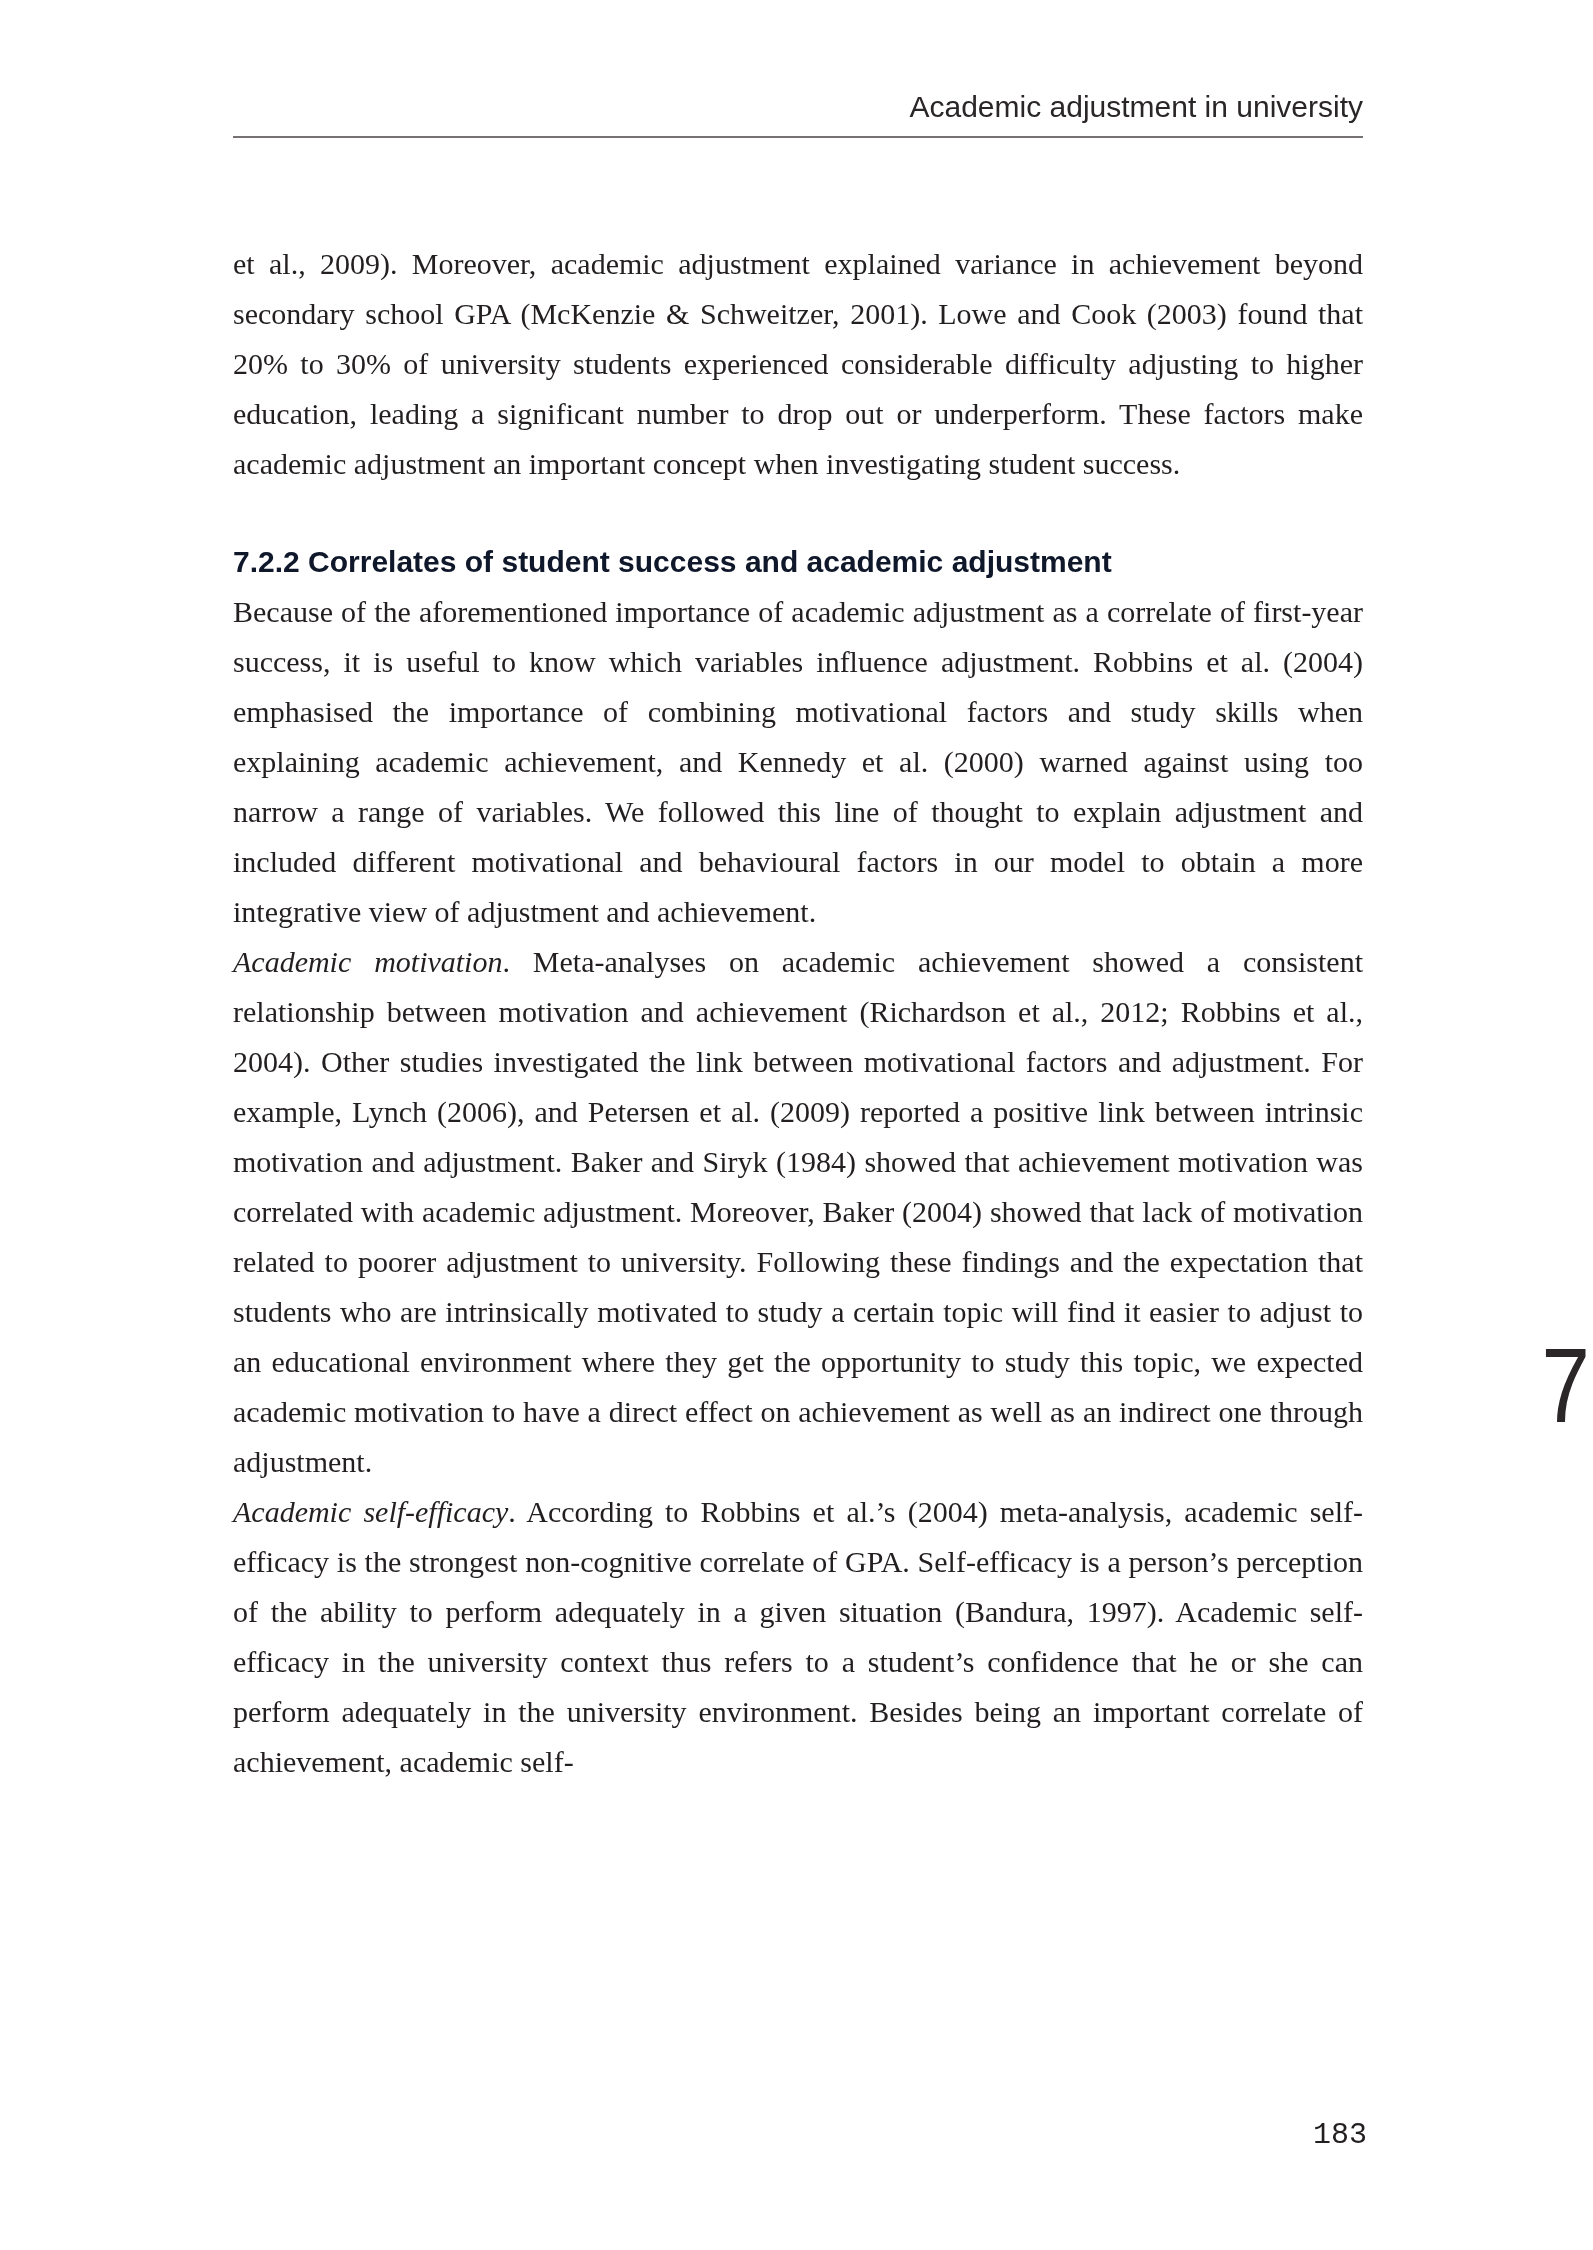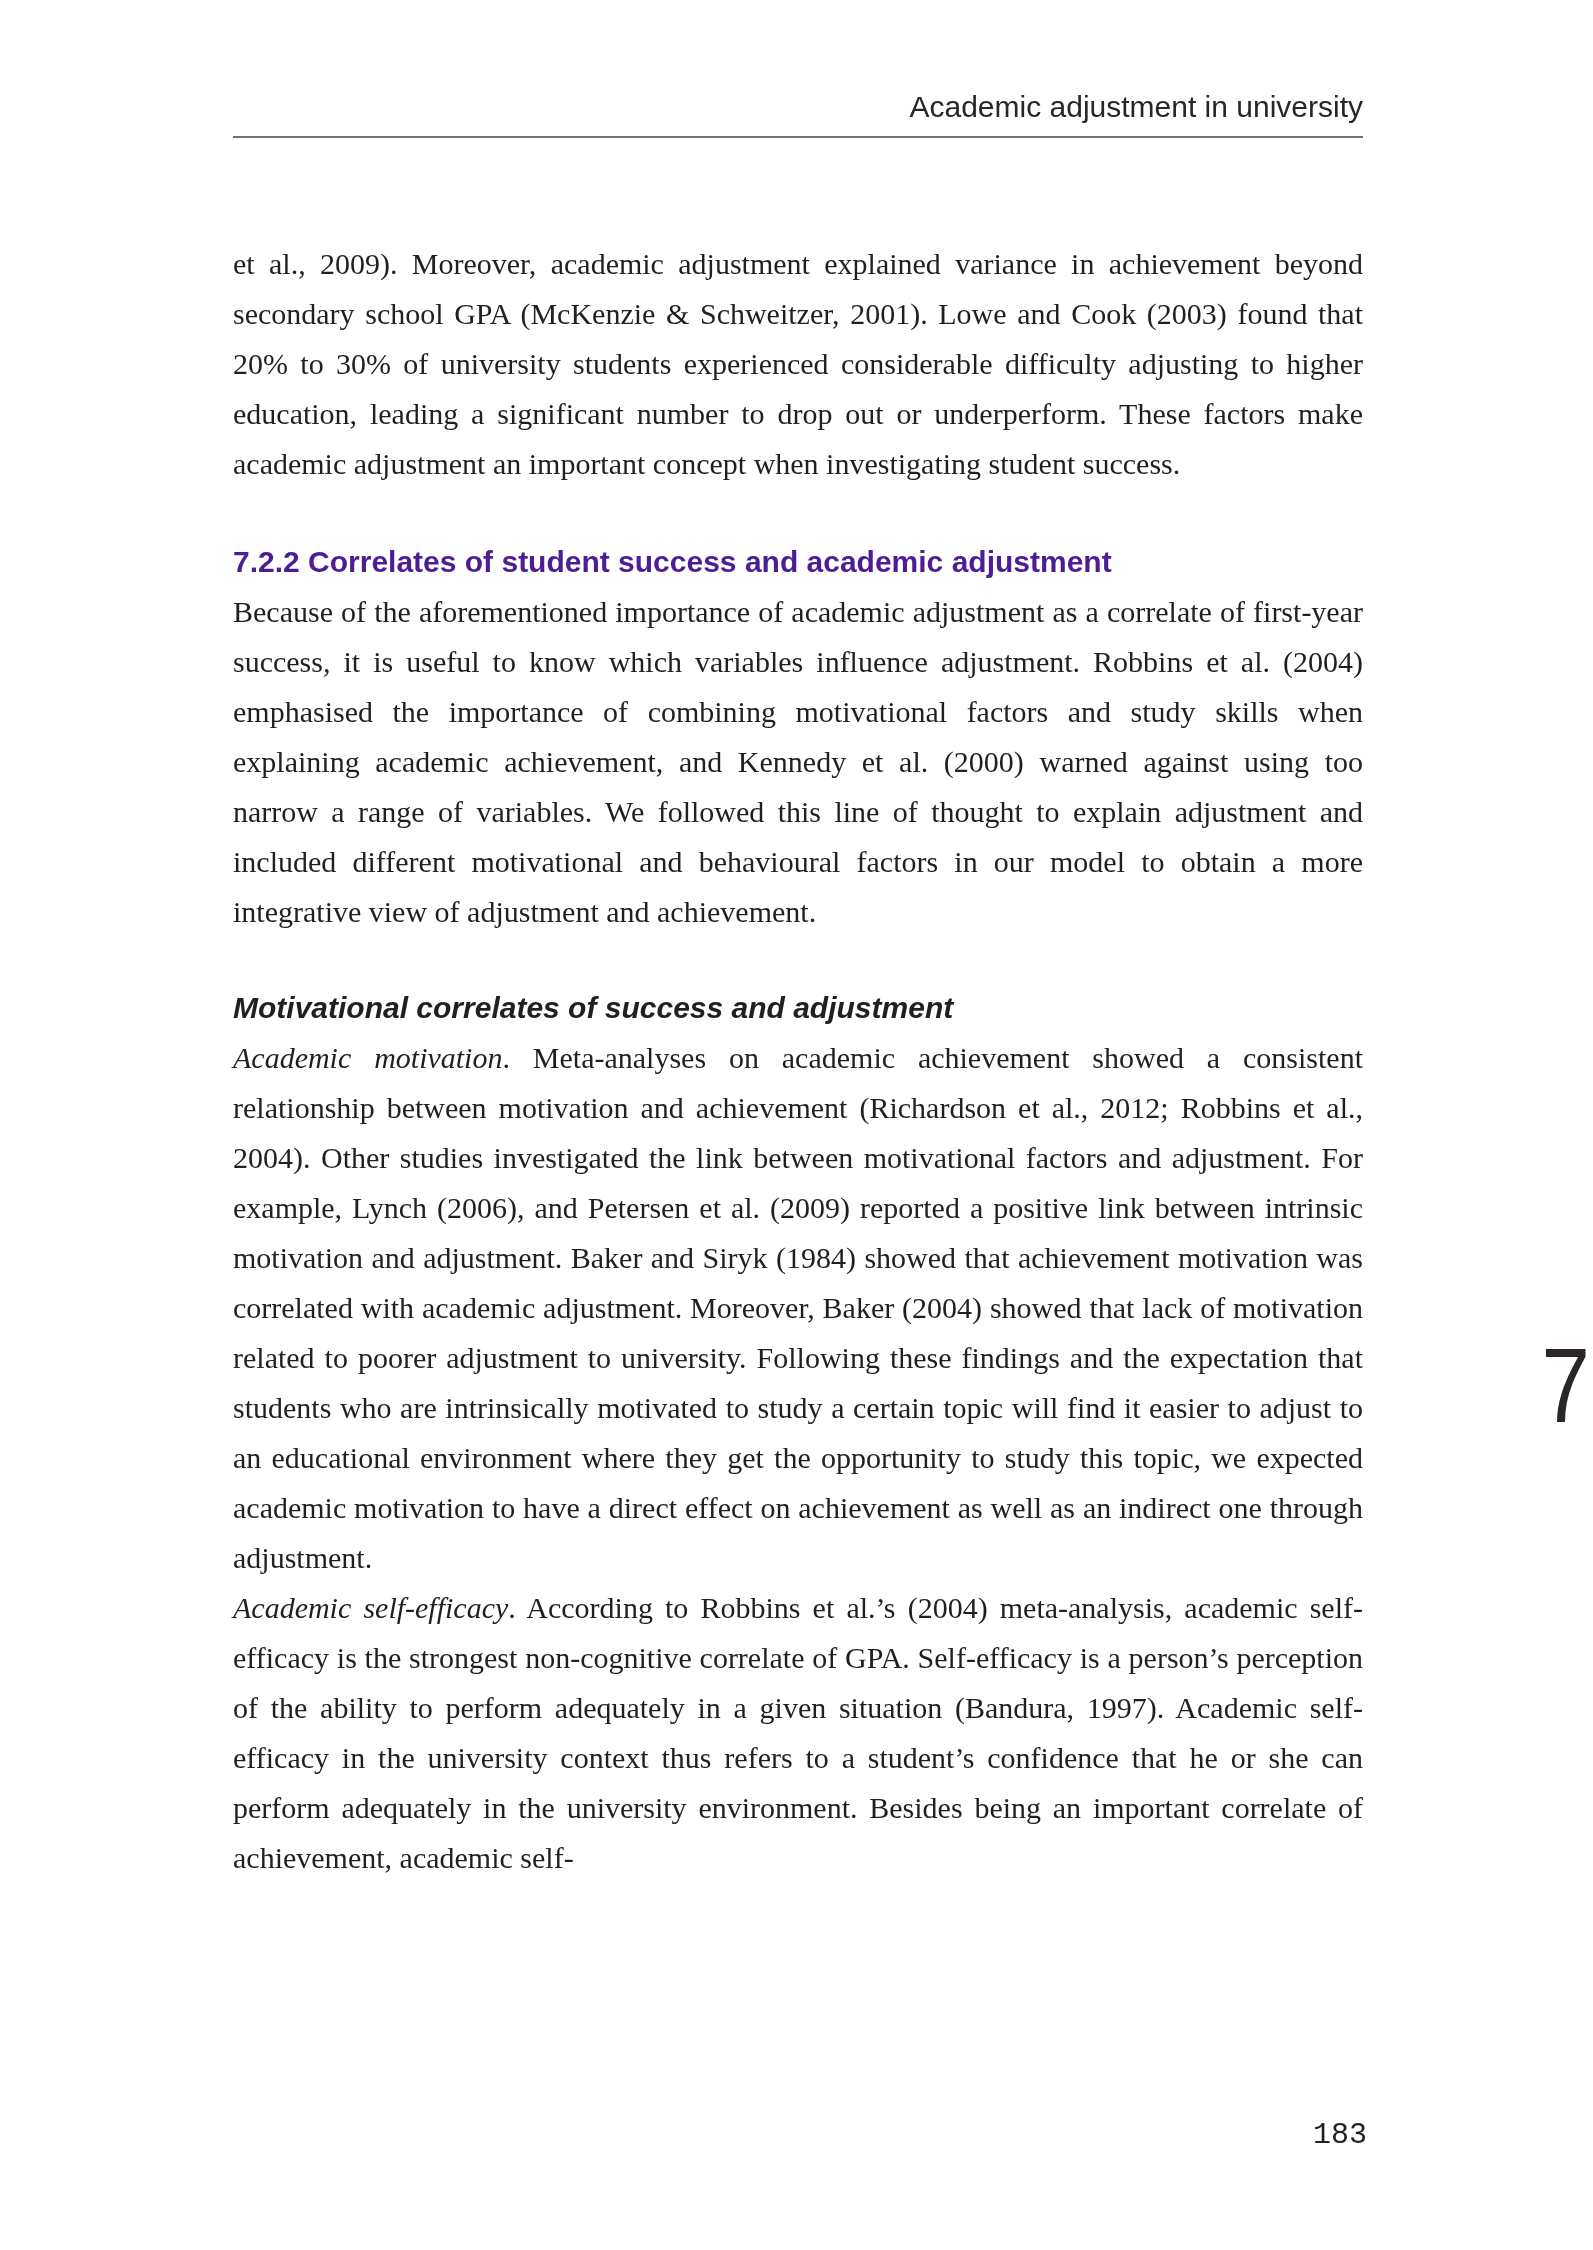--- a/index.html
+++ b/index.html
@@ -46,21 +46,21 @@
   .page-main p {
     margin: 0;
   }
   .section-heading {
     font-family: "Liberation Sans", sans-serif;
     font-weight: 700;
     font-size: 30px;
     line-height: 50px;
     margin: 48px 0 0 0;
     text-align: left;
-    color: #4c1d95;
+    color: #0f172a;
   }
   .sub-heading {
     font-family: "Liberation Sans", sans-serif;
     font-weight: 700;
     font-style: italic;
     font-size: 30px;
     line-height: 50px;
     margin: 46px 0 0 0;
     text-align: left;
     color: #231f20;
@@ -106,21 +106,20 @@
   </header>
 
   <main class="page-main">
 
     <p class="body-para">et al., 2009). Moreover, academic adjustment explained variance in achievement beyond secondary school GPA (McKenzie &amp; Schweitzer, 2001). Lowe and Cook (2003) found that 20% to 30% of university students experienced considerable difficulty adjusting to higher education, leading a significant number to drop out or underperform. These factors make academic adjustment an important concept when investigating student success.</p>
 
     <h2 class="section-heading">7.2.2 Correlates of student success and academic adjustment</h2>
 
     <p class="body-para">Because of the aforementioned importance of academic adjustment as a correlate of first-year success, it is useful to know which variables influence adjustment. Robbins et al. (2004) emphasised the importance of combining motivational factors and study skills when explaining academic achievement, and Kennedy et al. (2000) warned against using too narrow a range of variables. We followed this line of thought to explain adjustment and included different motivational and behavioural factors in our model to obtain a more integrative view of adjustment and achievement.</p>
 
-    <h3 class="sub-heading">Motivational correlates of success and adjustment</h3>
 
     <p class="body-para"><em>Academic motivation</em><span>. Meta-analyses on academic achievement showed a consistent relationship between motivation and achievement (Richardson et al., 2012; Robbins et al., 2004). Other studies investigated the link between motivational factors and adjustment. For example, Lynch (2006), and Petersen et al. (2009) reported a positive link between intrinsic motivation and adjustment. Baker and Siryk (1984) showed that achievement motivation was correlated with academic adjustment. Moreover, Baker (2004) showed that lack of motivation related to poorer adjustment to university. Following these findings and the expectation that students who are intrinsically motivated to study a certain topic will find it easier to adjust to an educational environment where they get the opportunity to study this topic, we expected academic motivation to have a direct effect on achievement as well as an indirect one through adjustment.</span></p>
 
     <p class="body-para"><em>Academic self-efficacy</em><span>. According to Robbins et al.’s (2004) meta-analysis, academic self-efficacy is the strongest non-cognitive correlate of GPA. Self-efficacy is a person’s perception of the ability to perform adequately in a given situation (Bandura, 1997). Academic self-efficacy in the university context thus refers to a student’s confidence that he or she can perform adequately in the university environment. Besides being an important correlate of achievement, academic self-</span></p>
 
   </main>
 
   <span class="chapter-number">7</span>
   <div class="chapter-bar"></div>
 

